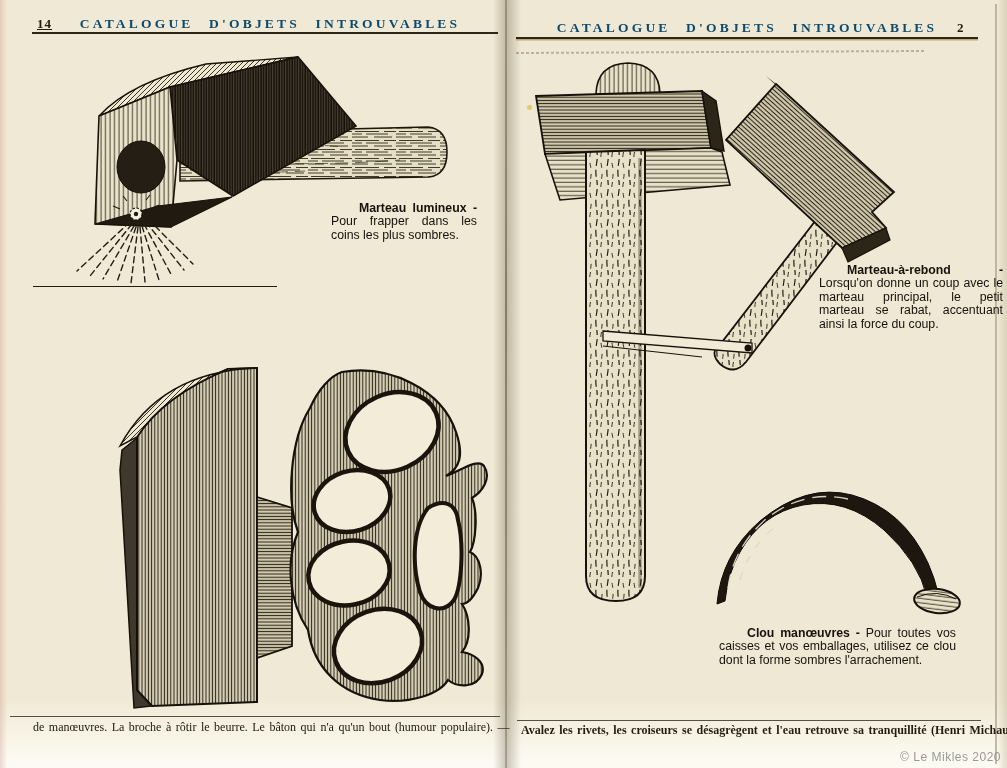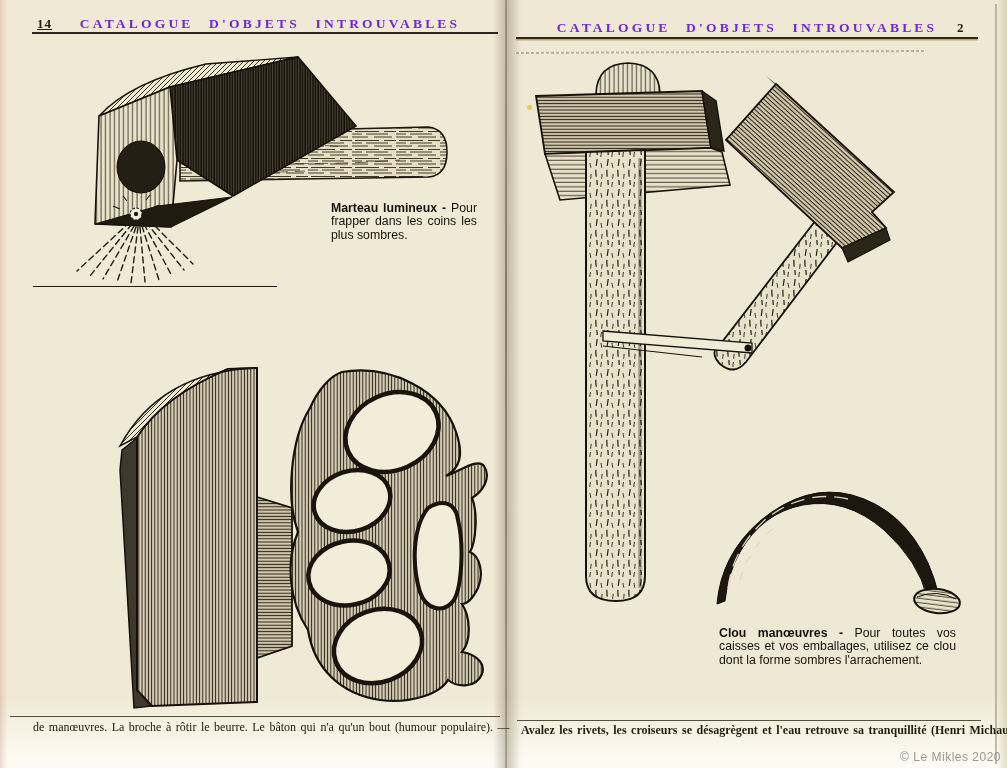--- a/index.html
+++ b/index.html
@@ -16,27 +16,27 @@
     background:
       linear-gradient(90deg, rgba(90,75,50,.30), rgba(90,75,50,0) 14px),
       linear-gradient(270deg, rgba(200,190,160,.5), rgba(200,190,160,0) 10px),
       linear-gradient(180deg, rgba(255,255,250,0) 91%, rgba(253,252,245,.9) 99%),
       #efe8d4;}
   #gutter-line{position:absolute;left:505px;top:0;width:2px;height:768px;
     background:linear-gradient(180deg,#7a705a,#554c3a 40%,#6b6250 80%,#8a8068);opacity:.55;}
   #right-edge-line{position:absolute;left:995px;top:4px;width:1.5px;height:760px;background:#b3aa8e;opacity:.8;}
 
   .pg-num{position:absolute;font:bold 13px "Liberation Serif",serif;color:#221b0e;letter-spacing:1px;}
-  .hdr-title{position:absolute;font:bold 13.5px "Liberation Serif",serif;color:#6d28d9;
+  .hdr-title{position:absolute;font:bold 13.5px "Liberation Serif",serif;color:#0c4a6e;
     letter-spacing:3.2px;word-spacing:9px;text-align:center;white-space:nowrap;}
   .hdr-rule{position:absolute;height:0;border-top:2.4px solid #2c2518;}
   .hdr-rule.tan{border-top-width:2px;box-shadow:0 1.5px 0 rgba(176,154,88,.8);}
 
   .cap{position:absolute;font:12.3px/13.4px "Liberation Sans",sans-serif;color:#16120b;text-align:justify;}
-  .cap .cname{font-weight:bold;}
+  .cap .cname{font-weight:bold;margin-left:28px;}
   .sep-rule{position:absolute;height:0;border-top:1.6px solid #221c11;}
 
   .footer-rule{position:absolute;height:0;border-top:1.3px solid #3a3424;opacity:.85;}
   .footer-text{position:absolute;font:12px/14px "Liberation Serif",serif;color:#1e180d;
     white-space:nowrap;word-spacing:1.5px;}
   #footer-right-text{font-weight:bold;color:#241d10;}
 
   #watermark{position:absolute;right:6px;bottom:4px;font:12px "Liberation Sans",sans-serif;
     color:#8f8f8d;letter-spacing:.5px;opacity:.9;}
   #paper-speck{position:absolute;left:527px;top:105px;width:5px;height:5px;border-radius:50%;
@@ -63,20 +63,24 @@
   <div class="hdr-rule tan" style="left:516px;top:37px;width:462px;"></div>
 
   <div class="cap" style="left:331px;top:202px;width:146px;">
     <span class="cname">Marteau lumineux -</span>
     <span>Pour frapper dans les coins les plus sombres.</span>
   </div>
 
   <div class="sep-rule" style="left:33px;top:286px;width:244px;"></div>
 
 
+  <div class="cap" style="left:819px;top:264px;width:184px;">
+    <span class="cname">Marteau-à-rebond -</span>
+    <span>Lorsqu'on donne un coup avec le marteau principal, le petit marteau se rabat, accentuant ainsi la force du coup.</span>
+  </div>
 
   <div class="cap" style="left:719px;top:627px;width:237px;">
     <span class="cname">Clou manœuvres -</span>
     <span>Pour toutes vos caisses et vos emballages, utilisez ce clou dont la forme sombres l'arrachement.</span>
   </div>
 
   <div class="footer-rule" style="left:10px;top:716px;width:490px;"></div>
   <div class="footer-text" style="left:33px;top:720px;width:467px;">de manœuvres. La broche à rôtir le beurre. Le bâton qui n'a qu'un bout (humour populaire). —</div>
 
   <div class="footer-rule" style="left:517px;top:720px;width:464px;"></div>

